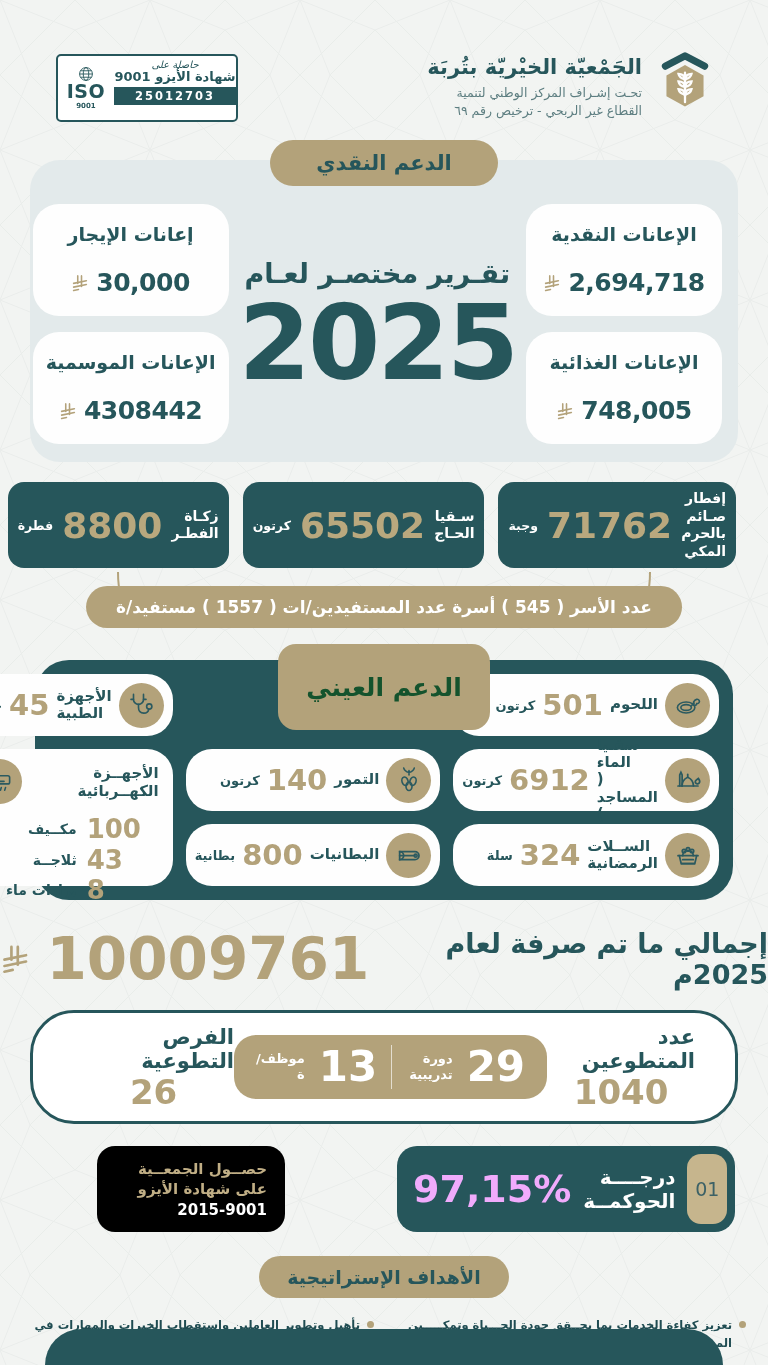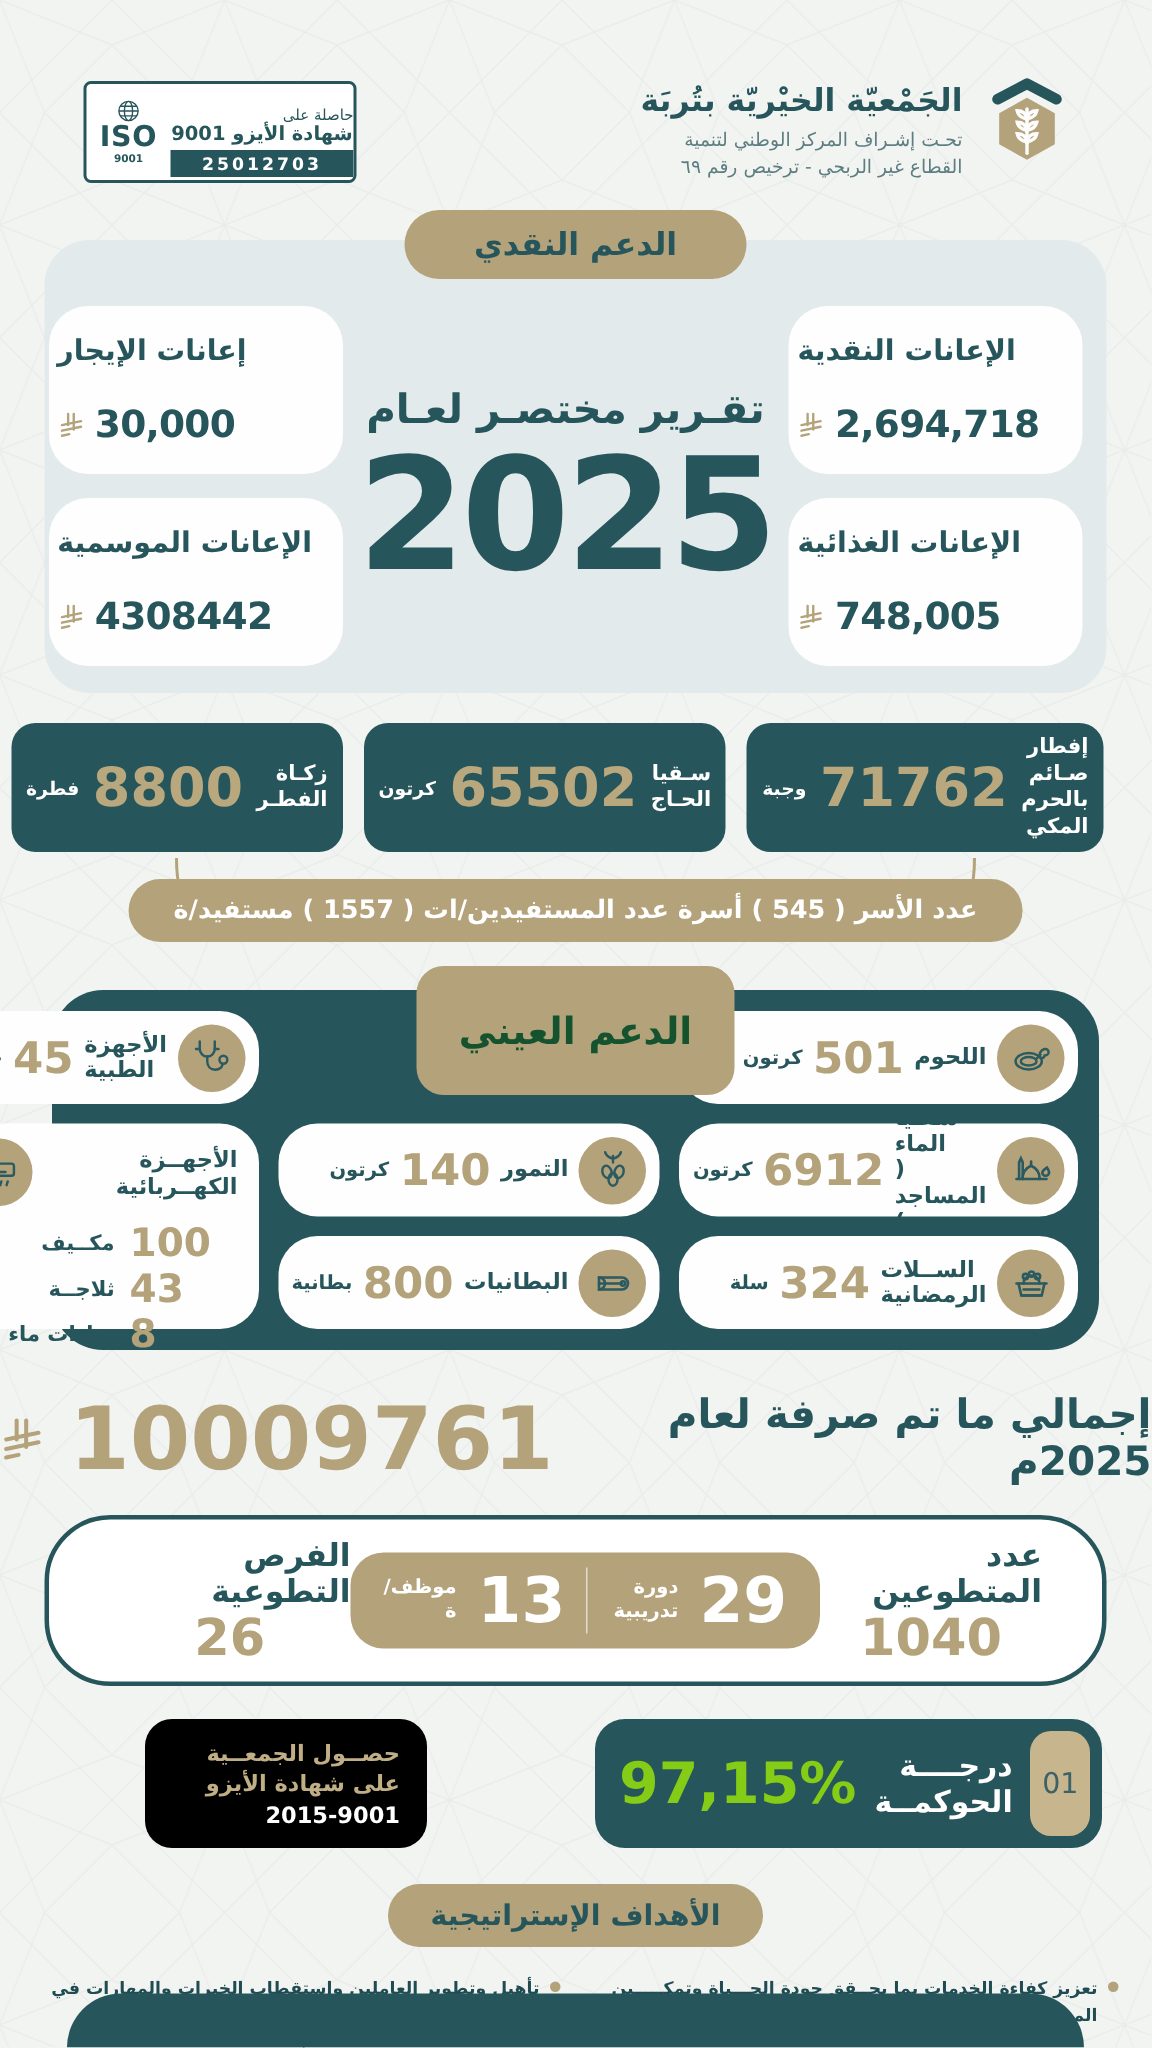--- a/index.html
+++ b/index.html
@@ -17,34 +17,34 @@
   .header{display:flex;justify-content:space-between;align-items:center;padding:52px 52px 0 56px;}
   .brand{display:flex;align-items:center;gap:12px;}
   .brand-text{text-align:right;}
   .org-name{font-size:21px;font-weight:700;color:#26565b;line-height:1.1;}
   .org-sub{font-size:12.5px;color:#5d7e81;line-height:1.45;margin-top:5px;font-weight:500;}
   .iso-badge{display:flex;direction:ltr;border:2px solid #26565b;border-radius:5px;background:#fff;width:178px;height:64px;overflow:hidden;}
   .iso-left{width:56px;display:flex;flex-direction:column;align-items:center;justify-content:center;color:#26565b;border-left:0;}
   .iso-word{font-size:19px;font-weight:700;letter-spacing:.5px;line-height:1;}
   .iso-9001{font-size:7px;font-weight:700;margin-top:1px;}
   .iso-right{flex:1;display:flex;flex-direction:column;justify-content:flex-start;direction:rtl;}
-  .iso-l1{font-size:10px;color:#26565b;font-weight:500;text-align:right;margin-top:16px;}
+  .iso-l1{font-size:10px;color:#26565b;font-weight:500;text-align:center;margin-top:3px;font-style:italic;}
   .iso-l2{font-size:13px;color:#26565b;font-weight:700;text-align:center;line-height:1.1;}
   .iso-num{background:#26565b;color:#fff;font-size:11.5px;font-weight:700;text-align:center;letter-spacing:2px;margin-top:3px;padding:2px 10px;direction:ltr;}
 
   
   .gold-pill{background:#b3a27a;color:#26565b;font-weight:700;border-radius:26px;
     width:fit-content;margin:16px auto 0;padding:11px 46px;font-size:21px;position:relative;z-index:3;}
 
   
   .cash-panel{margin:-26px 30px 0;background:#e3eaeb;border-radius:30px;
     padding:44px 16px 18px;display:grid;grid-template-columns:196px 1fr 196px;column-gap:10px;position:relative;z-index:2;}
   .cash-col{display:flex;flex-direction:column;gap:16px;}
   .cash-card{background:#fefefe;border-radius:26px;min-height:96px;display:flex;flex-direction:column;
-    align-items:flex-end;justify-content:center;gap:23px;padding:8px 6px;}
+    align-items:center;justify-content:center;gap:23px;padding:8px 6px;}
   .cash-label{font-size:19px;font-weight:700;color:#26565b;}
   .cash-val-row{display:flex;align-items:center;gap:7px;}
   .cash-value{font-size:25px;font-weight:700;color:#26565b;letter-spacing:-.5px;direction:ltr;}
   .riyal{color:#b3a27a;}
   .cash-center{display:flex;flex-direction:column;align-items:center;justify-content:center;gap:2px;}
   .report-title{font-size:27px;font-weight:700;color:#26565b;margin-top:4px;}
   .report-year{font-size:104px;font-weight:700;color:#26565b;line-height:1;letter-spacing:-3px;direction:ltr;}
 
   
   .stat-pills{display:flex;gap:14px;margin:20px 32px 0;}
@@ -96,21 +96,21 @@
   .vp-num{font-size:42px;font-weight:700;line-height:1;direction:ltr;}
   .vp-unit{font-size:13px;font-weight:700;max-width:56px;text-align:right;line-height:1.25;}
   .vp-div{width:2px;height:44px;background:rgba(255,255,255,.65);}
 
   
   .gov-row{display:flex;align-items:stretch;margin:22px 33px 0;gap:112px;}
   .gov-box{background:#26565b;border-radius:20px;width:338px;display:flex;align-items:center;gap:12px;padding:8px 8px 8px 16px;height:86px;box-sizing:border-box;}
   .gov-tab{width:50px;height:70px;background:#c6b58d;border-radius:14px;display:flex;align-items:center;justify-content:center;
     color:#3c6166;font-size:19px;font-weight:500;}
   .gov-label{color:#fff;font-size:20px;font-weight:700;text-align:right;line-height:1.2;}
-  .gov-value{color:#84cc16;font-size:38px;font-weight:700;margin:0 auto;direction:ltr;}
+  .gov-value{color:#f0abfc;font-size:38px;font-weight:700;margin:0 auto;direction:ltr;}
   .iso-cert{background:#000000;border-radius:18px;width:188px;height:86px;box-sizing:border-box;
     display:flex;flex-direction:column;justify-content:center;text-align:right;padding:0 18px;gap:1px;}
   .iso-cert .g{color:#c0ae85;font-size:15px;font-weight:700;line-height:1.3;}
   .iso-cert .w{color:#fff;font-size:15px;font-weight:700;direction:ltr;text-align:right;}
 
   
   .goals-badge{background:#b3a27a;color:#26565b;font-size:19px;font-weight:700;border-radius:22px;
     width:fit-content;margin:24px auto 0;padding:10px 28px;}
   .goals-cols{display:flex;gap:20px;margin:18px 22px 0;}
   .goals-col{flex:1;display:flex;flex-direction:column;gap:9px;}

